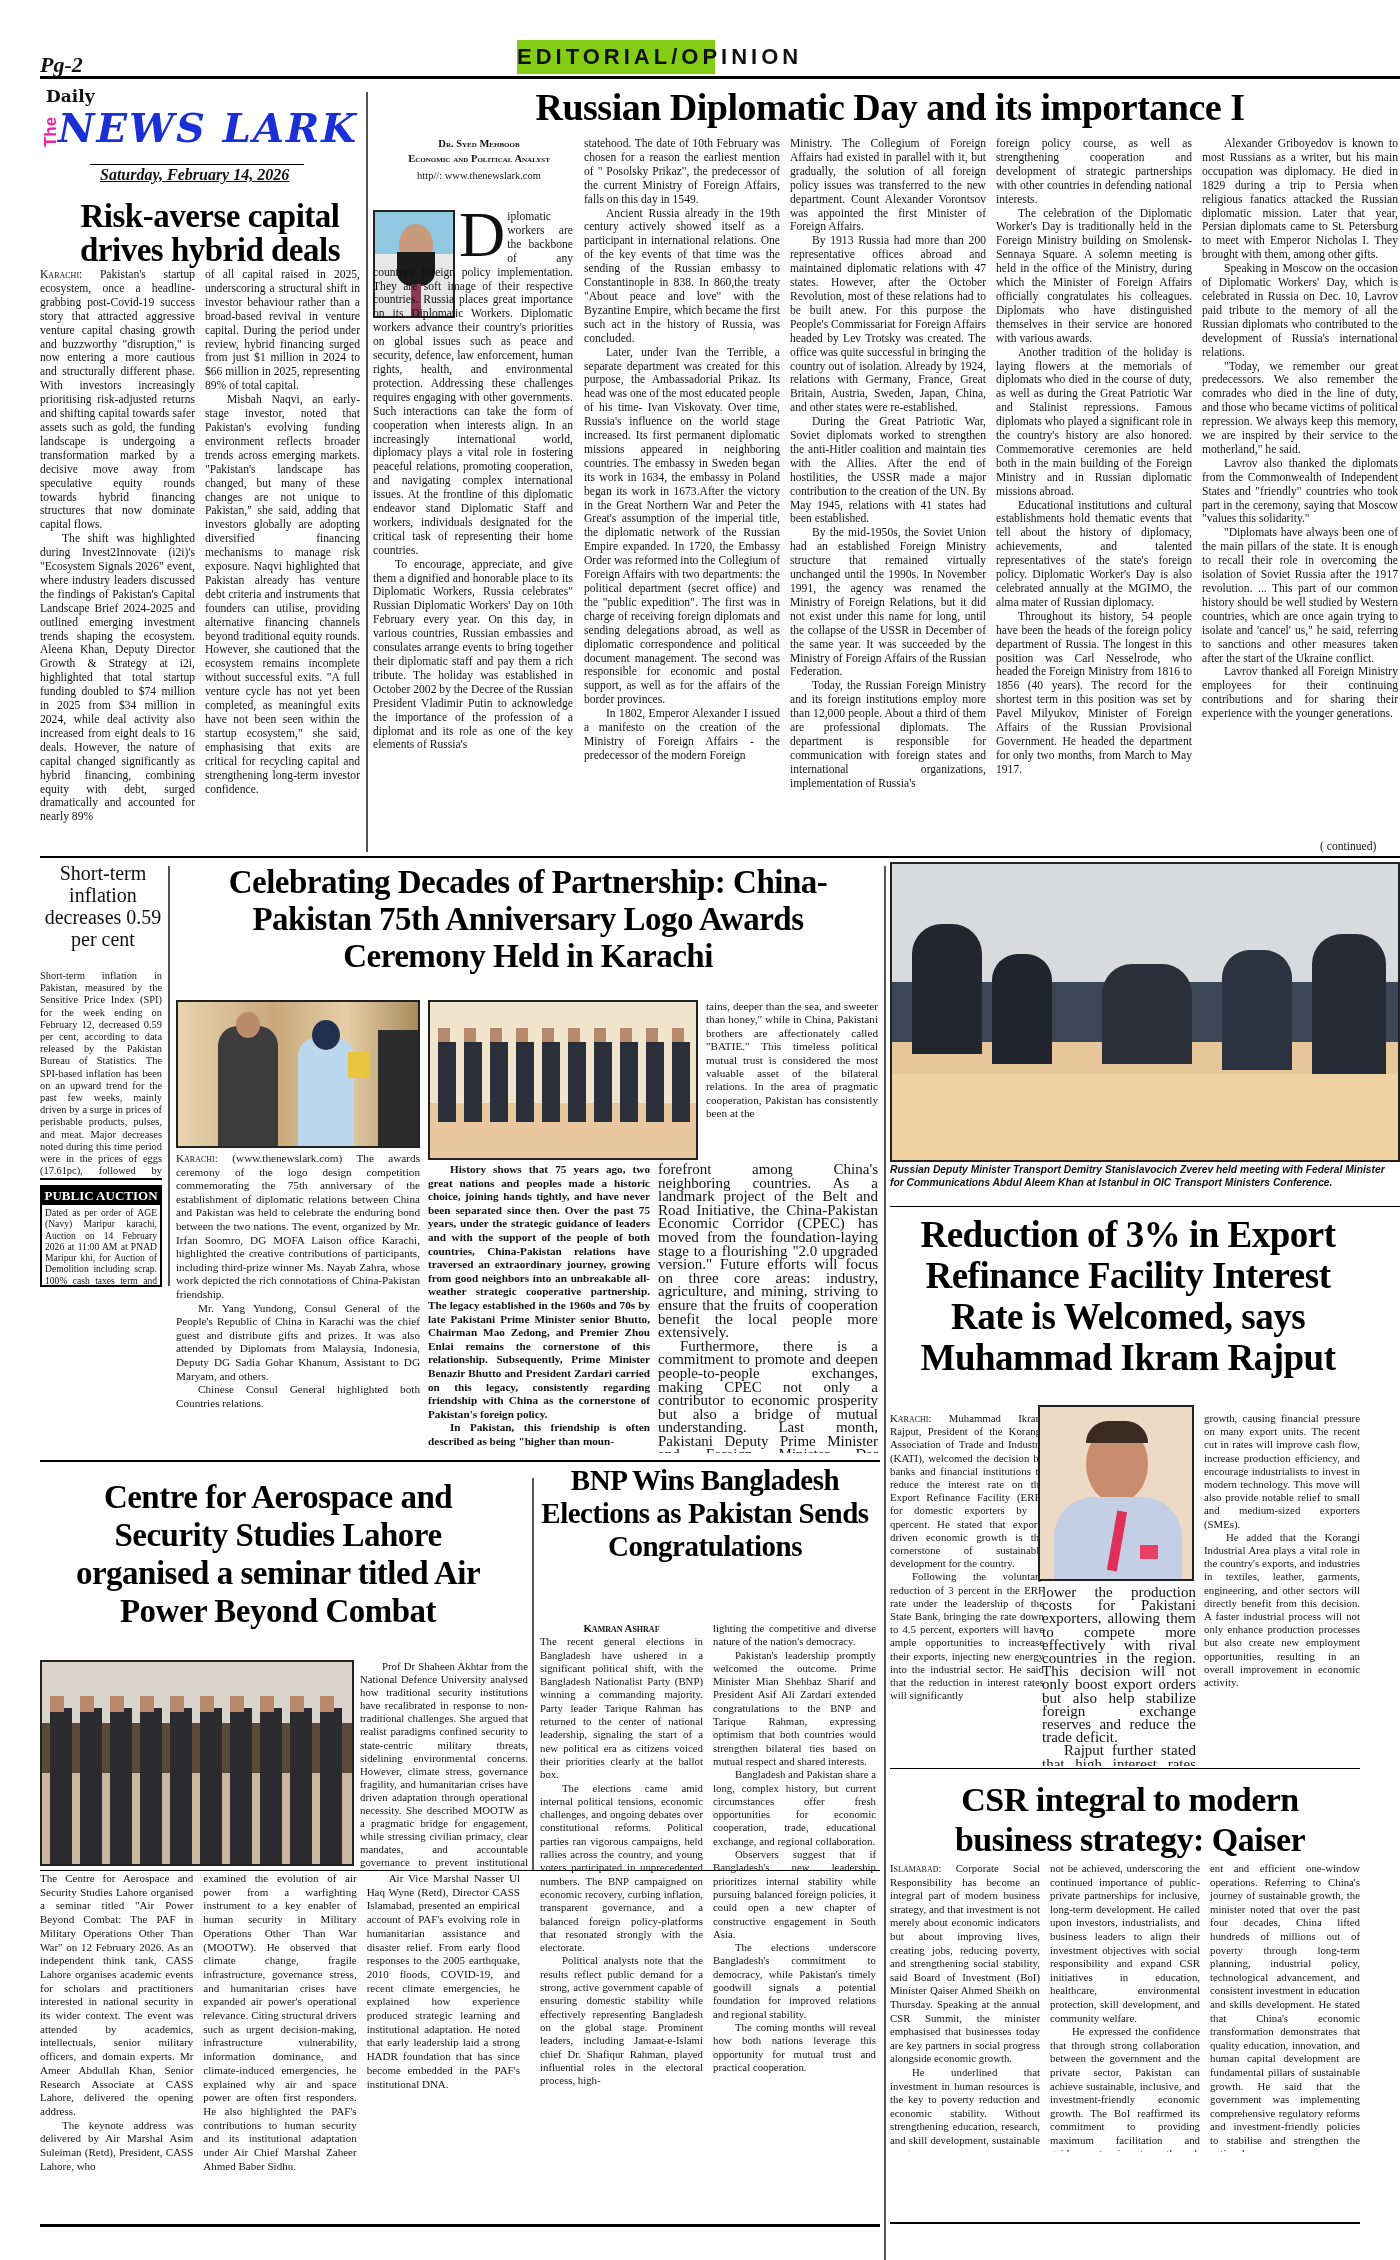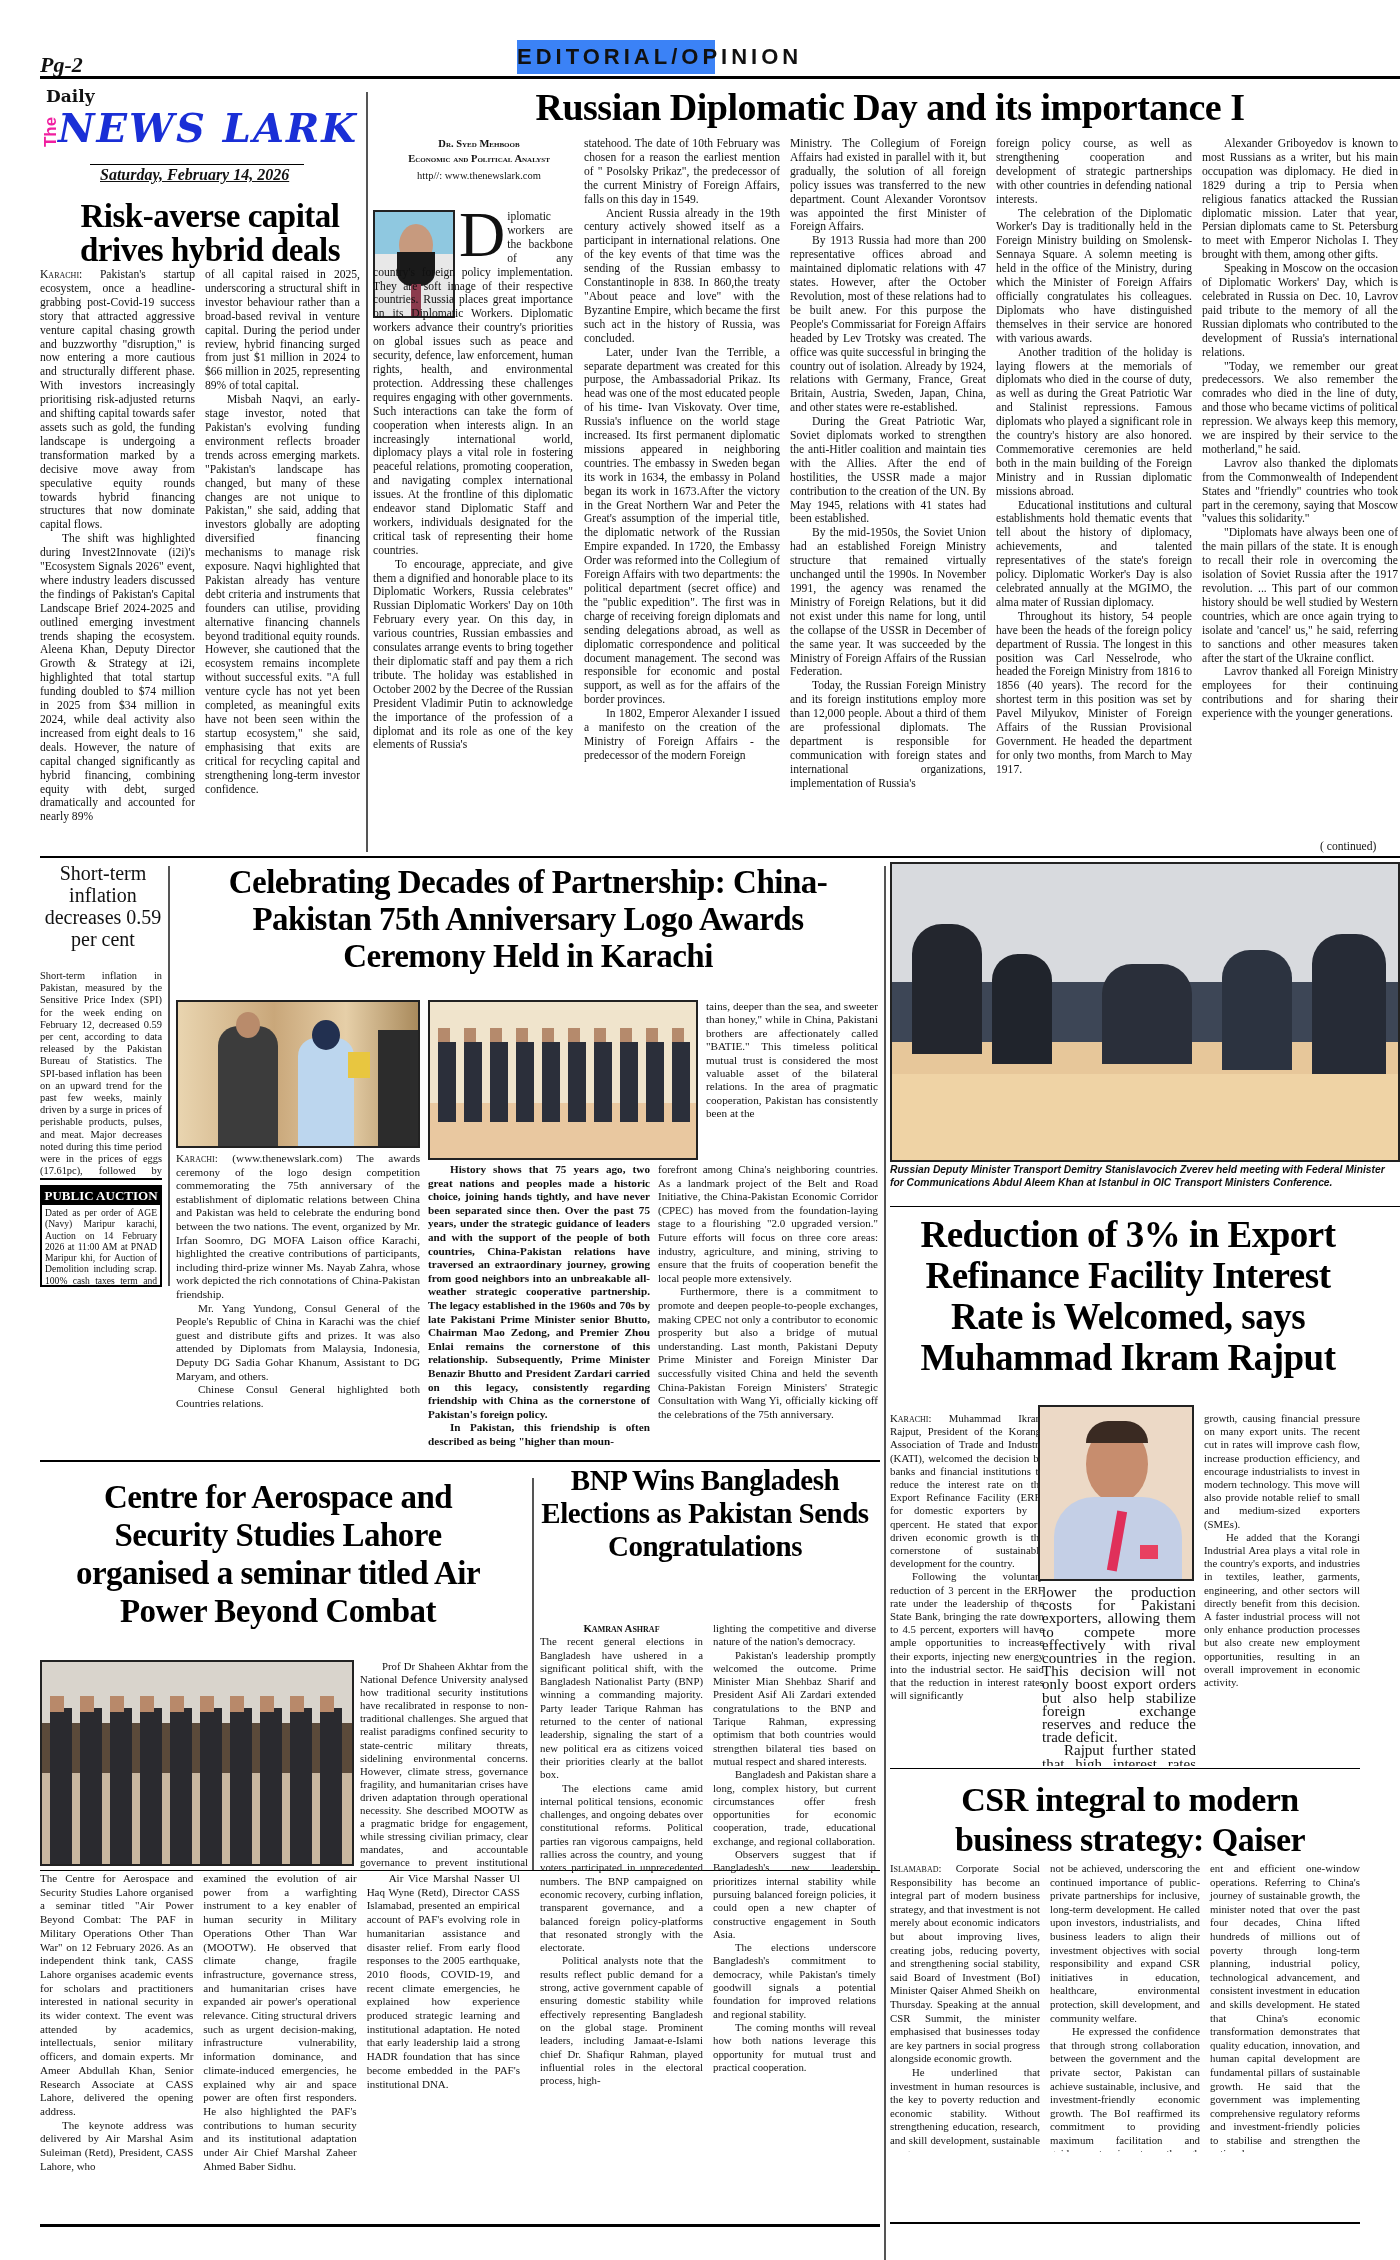--- a/index.html
+++ b/index.html
@@ -14,21 +14,21 @@
   .vrule{background:#555;width:2px;}
   .photo{border:2px solid #222;box-sizing:border-box;overflow:hidden;}
   .ind{text-indent:22px;}
   .sc{font-variant:small-caps;}
   p{margin:0;}
 </style>
 </head>
 <body>
 
 <div class="abs sans" style="left:40px;top:52px;font-size:22px;font-weight:bold;font-style:italic;font-family:'Liberation Serif',serif;">Pg-2</div>
-<div class="abs sans" style="left:517px;top:40px;width:198px;height:34px;background:#3b82f6;font-weight:bold;font-size:22px;letter-spacing:4px;line-height:34px;text-align:center;">EDITORIAL/OPINION</div>
+<div class="abs sans" style="left:517px;top:40px;width:198px;height:34px;background:#84cc16;font-weight:bold;font-size:22px;letter-spacing:4px;line-height:34px;text-align:center;">EDITORIAL/OPINION</div>
 <div class="abs rule" style="left:40px;top:76px;width:1360px;height:3px;"></div>
 
 <div class="abs" style="left:40px;top:86px;width:320px;height:100px;">
   <div class="abs" style="left:6px;top:0;font-family:'DejaVu Serif',serif;font-weight:bold;font-size:17px;">Daily</div>
   <div class="abs" style="left:-4px;top:36px;transform:rotate(-90deg);color:#f01fa0;font-family:'Liberation Sans',sans-serif;font-weight:bold;font-size:17px;">The</div>
   <div class="abs" style="left:18px;top:18px;font-family:'DejaVu Serif',serif;font-weight:bold;font-style:italic;font-size:40px;color:#1a2fd6;letter-spacing:2px;white-space:nowrap;">NEWS LARK</div>
   <div class="abs rule" style="left:50px;top:78px;width:214px;height:1px;"></div>
   <div class="abs" style="left:60px;top:80px;font-size:16px;font-weight:bold;font-style:italic;text-decoration:underline;">Saturday, February 14, 2026</div>
 </div>
 
@@ -120,21 +120,21 @@
 </div>
 <div class="abs photo" style="left:428px;top:1000px;width:270px;height:160px;background:linear-gradient(#f0e4cc 0 65%, #e9c8a0 65%);">
   <div style="position:absolute;left:8px;top:40px;width:254px;height:80px;background:repeating-linear-gradient(90deg,#2b2f3a 0 18px,transparent 18px 26px);"></div>
   <div style="position:absolute;left:8px;top:26px;width:254px;height:14px;background:repeating-linear-gradient(90deg,#b58a6c 0 12px,transparent 12px 26px);"></div>
 </div>
 <div class="abs body" style="left:706px;top:1000px;width:172px;height:160px;overflow:hidden;font-size:11.2px;line-height:13.4px;">tains, deeper than the sea, and sweeter than honey," while in China, Pakistani brothers are affectionately called "BATIE." This timeless political mutual trust is considered the most valuable asset of the bilateral relations. In the area of pragmatic cooperation, Pakistan has consistently been at the</div>
 <div class="abs body" style="left:428px;top:1163px;width:222px;height:290px;overflow:hidden;font-size:11.2px;line-height:13.6px;font-weight:bold;">
   <p class="ind">History shows that 75 years ago, two great nations and peoples made a historic choice, joining hands tightly, and have never been separated since then. Over the past 75 years, under the strategic guidance of leaders and with the support of the people of both countries, China-Pakistan relations have traversed an extraordinary journey, growing from good neighbors into an unbreakable all-weather strategic cooperative partnership. The legacy established in the 1960s and 70s by late Pakistani Prime Minister senior Bhutto, Chairman Mao Zedong, and Premier Zhou Enlai remains the cornerstone of this relationship. Subsequently, Prime Minister Benazir Bhutto and President Zardari carried on this legacy, consistently regarding friendship with China as the cornerstone of Pakistan's foreign policy.</p>
   <p class="ind">In Pakistan, this friendship is often described as being "higher than moun-</p>
 </div>
-<div class="abs body" style="left:658px;top:1163px;width:220px;height:290px;overflow:hidden;font-size:11px;line-height:13.6px;">
+<div class="abs body" style="left:658px;top:1163px;width:220px;height:290px;overflow:hidden;font-size:15px;line-height:13.6px;">
   <p>forefront among China's neighboring countries. As a landmark project of the Belt and Road Initiative, the China-Pakistan Economic Corridor (CPEC) has moved from the foundation-laying stage to a flourishing "2.0 upgraded version." Future efforts will focus on three core areas: industry, agriculture, and mining, striving to ensure that the fruits of cooperation benefit the local people more extensively.</p>
   <p class="ind">Furthermore, there is a commitment to promote and deepen people-to-people exchanges, making CPEC not only a contributor to economic prosperity but also a bridge of mutual understanding. Last month, Pakistani Deputy Prime Minister and Foreign Minister Dar successfully visited China and held the seventh China-Pakistan Foreign Ministers' Strategic Consultation with Wang Yi, officially kicking off the celebrations of the 75th anniversary.</p>
 </div>
 <div class="abs vrule" style="left:884px;top:866px;height:1400px;"></div>
 
 <div class="abs photo" style="left:890px;top:862px;width:510px;height:300px;background:linear-gradient(#d8dade 0 40%,#3d4656 40% 60%,#e7c79a 60%);">
   <div style="position:absolute;left:20px;top:60px;width:70px;height:130px;background:#23262e;border-radius:30px 30px 0 0;"></div>
   <div style="position:absolute;left:100px;top:90px;width:60px;height:110px;background:#20242c;border-radius:26px 26px 0 0;"></div>
   <div style="position:absolute;left:210px;top:100px;width:90px;height:100px;background:#2a2f3a;border-radius:30px 30px 0 0;"></div>
   <div style="position:absolute;left:330px;top:86px;width:70px;height:120px;background:#2c3340;border-radius:28px 28px 0 0;"></div>

